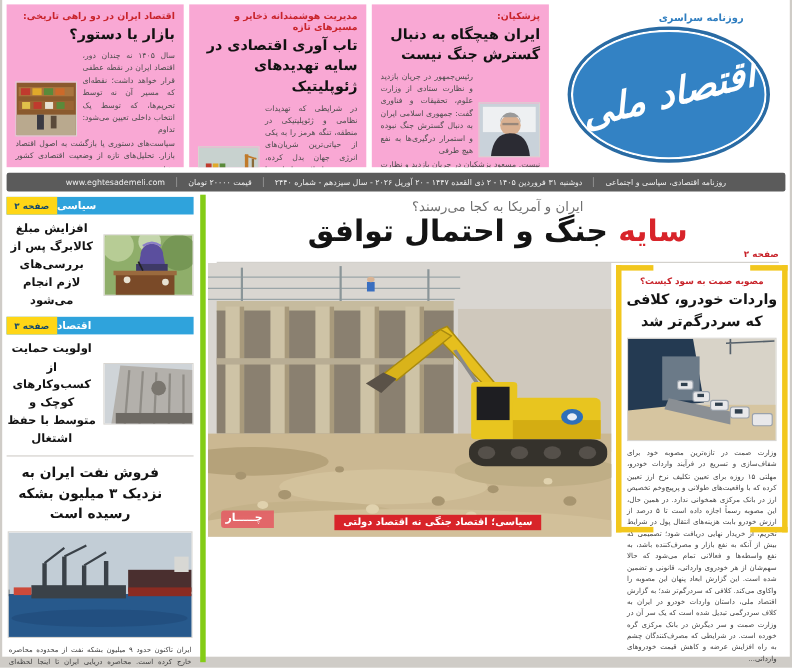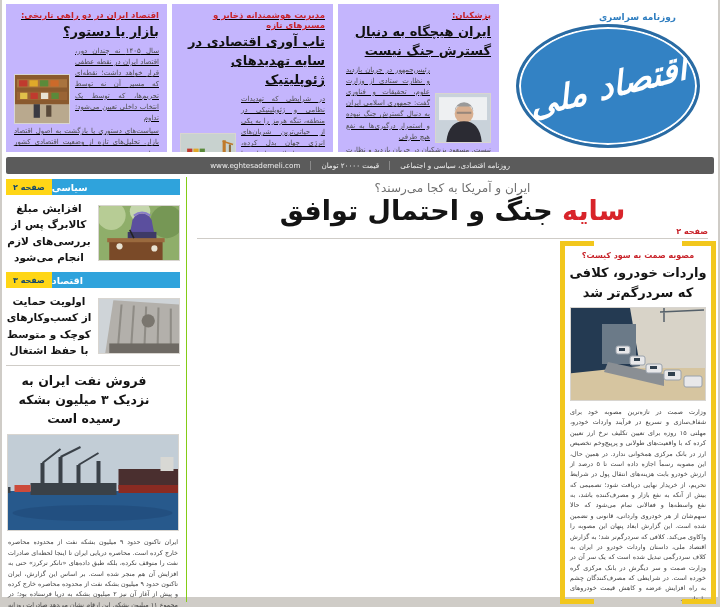--- a/index.html
+++ b/index.html
@@ -15,53 +15,53 @@
   .top-row{display:flex;flex-direction:row;gap:5px;padding:4px 4px 0 4px;height:148px;}
   .logo-block{width:210px;position:relative;background:#fff;}
   .logo-tagline{position:absolute;top:8px;right:38px;color:#2f7ec0;font-size:9px;font-weight:bold;}
   .logo-ellipse{
     position:absolute;top:20px;right:14px;width:178px;height:118px;border-radius:50%;
     background:#3382c4;border:3px solid #2a6ba3;box-shadow:inset 0 0 0 2px #fff;
     display:flex;align-items:center;justify-content:center;overflow:hidden;
   }
   .logo-script{color:#fff;font-size:34px;font-weight:bold;transform:rotate(-14deg) skewX(-6deg);font-style:italic;white-space:nowrap;}
 
-  .tbox{flex:1;background:#c4b5fd;padding:6px 8px 4px 8px;position:relative;overflow:hidden;text-decoration:underline;}
+  .tbox{flex:1;background:#f9a8d4;padding:6px 8px 4px 8px;position:relative;overflow:hidden;}
   .tbox .kicker{color:#c8232a;font-size:8.5px;font-weight:bold;margin-bottom:3px;}
   .tbox .title{color:#121212;font-size:13px;font-weight:bold;line-height:1.45;margin-bottom:4px;}
   .story-row{display:flex;gap:5px;align-items:flex-end;}
   .tbox .body{color:#4c4c4c;font-size:7px;line-height:1.6;text-align:justify;flex:1;}
   .thumb{width:54px;height:48px;flex:0 0 auto;border:1px solid #d8d5d0;}
   .thumb svg{display:block;width:100%;height:100%;}
   .tbox .body-more{color:#4c4c4c;font-size:7px;line-height:1.6;text-align:justify;margin-top:2px;}
   .page-link{color:#c8232a;font-size:8px;font-weight:bold;margin-top:3px;display:inline-block;cursor:pointer;}
 
   
   .info-bar{
     margin:5px 4px 0 4px;height:17px;background:#5b5b5b;border-radius:2px;
     display:flex;align-items:center;justify-content:center;color:#f0f0f0;font-size:7.2px;
   }
   .info-bar .seg{padding:0 10px;border-left:1px solid #8a8a8a;white-space:nowrap;}
   .info-bar .seg:last-child{border-left:none;}
   .info-bar .url{direction:ltr;unicode-bidi:embed;}
 
   
   .main-wrap{display:flex;gap:0;height:425px;margin-top:3px;}
-  .main-left{width:531px;border-left:1px solid #84cc16;}
+  .main-left{width:531px;border-left:5px solid #84cc16;}
   .sidebar{flex:1;padding:2px 6px 0 4px;}
 
   .lead{padding:2px 10px 0 10px;text-align:center;}
   .lead-kicker{color:#6f6f6f;font-size:12px;margin-top:2px;}
   .lead-headline{font-size:27px;font-weight:bold;line-height:1.15;letter-spacing:-1px;}
   .lead-headline .red{color:#d8242a;}
   .lead-headline .black{color:#141414;}
   .lead-page{display:block;text-align:right;color:#c8232a;font-size:8px;font-weight:bold;margin-top:1px;cursor:pointer;}
   .lead-rule{border-bottom:1px solid #cfccc7;margin:2px 0 0 0;}
 
-  .below-lead{display:flex;height:249px;flex-direction:column;}
+  .below-lead{display:flex;height:249px;}
 
   
   .center-col{width:160px;position:relative;padding:10px 10px 4px 10px;box-sizing:border-box;}
   .yframe{position:absolute;inset:2px 2px 4px 2px;pointer-events:none;}
   .yframe .vbar{position:absolute;top:0;bottom:0;width:5px;background:#f2c71d;}
   .yframe .vbar.r{right:0;} .yframe .vbar.l{left:0;}
   .yframe .hstub{position:absolute;height:5px;width:34px;background:#f2c71d;}
   .yframe .tr{top:0;right:0;} .yframe .tl{top:0;left:0;}
   .yframe .br{bottom:0;right:0;} .yframe .bl{bottom:0;left:0;}
   .center-kicker{color:#c8232a;font-size:8px;font-weight:bold;text-align:center;margin-top:2px;}
@@ -182,20 +182,21 @@
           </svg>
         </div>
       </div>
       <div class="body-more">سیاست‌های دستوری یا بازگشت به اصول اقتصاد بازار. تحلیل‌های تازه از وضعیت اقتصادی کشور نشان می‌دهد.</div>
 
     </div>
   </div>
 
   <div class="info-bar">
     <span class="seg">روزنامه اقتصادی، سیاسی و اجتماعی</span>
+    <span class="seg">دوشنبه ۳۱ فروردین ۱۴۰۵ - ۲ ذی القعده ۱۴۴۷ - ۲۰ آوریل ۲۰۲۶ - سال سیزدهم - شماره ۲۴۴۰</span>
     <span class="seg">قیمت ۲۰۰۰۰ تومان</span>
     <span class="seg url">www.eghtesademeli.com</span>
   </div>
 
   <div class="main-wrap">
     <div class="main-left">
 
       <div class="lead">
         <div class="lead-kicker">ایران و آمریکا به کجا می‌رسند؟</div>
         <div class="lead-headline"><span class="red">سایه</span><span class="black"> جنگ و احتمال توافق</span></div>

